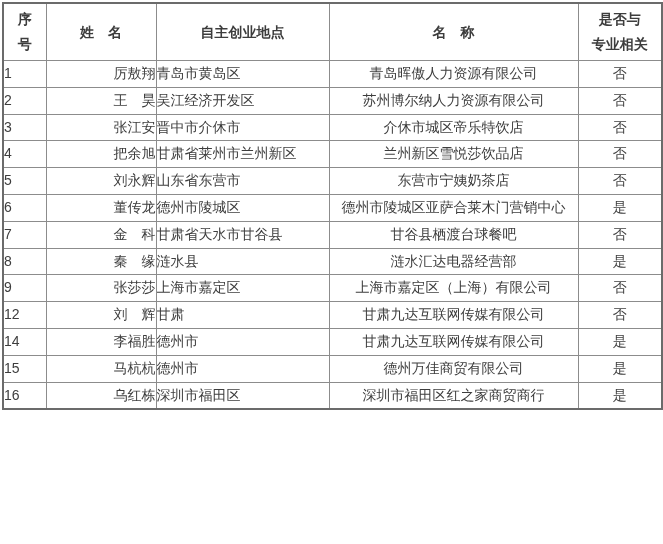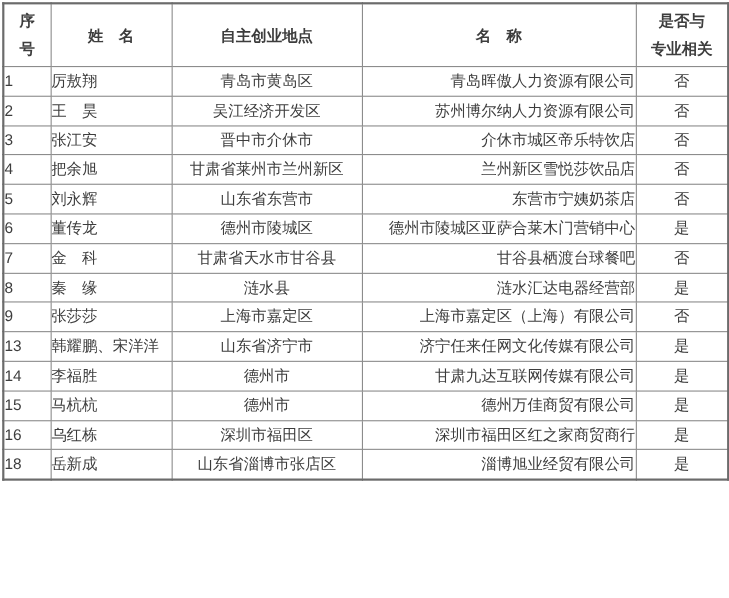--- a/index.html
+++ b/index.html
@@ -39,23 +39,23 @@
     white-space: nowrap;
   }
   
   col.w0 { width: 43px; }
   col.w1 { width: 110px; }
   col.w2 { width: 173px; }
   col.w3 { width: 249px; }
   col.w4 { width: 84px; }
   
   td.c0 { text-align: left; padding-left: 8px; }
-  td.c1 { text-align: left; }
-  td.c2 { text-align: center; padding-left: 8px; margin-top: 28px; }
-  td.c3 { text-align: right; padding-left: 10px; }
+  td.c1 { text-align: right; }
+  td.c2 { text-align: left; padding-left: 8px; margin-top: 28px; }
+  td.c3 { text-align: center; padding-left: 10px; }
   td.c4 { text-align: center; }
 </style>
 </head>
 <body>
 
 <div class="page">
   <table class="roster">
     <colgroup>
       <col class="w0">
         <col class="w1">
@@ -132,25 +132,25 @@
           <td class="c4">是</td>
         </tr>
         <tr>
           <td class="c0">9</td>
           <td class="c1">张莎莎</td>
           <td class="c2">上海市嘉定区</td>
           <td class="c3">上海市嘉定区（上海）有限公司</td>
           <td class="c4">否</td>
         </tr>
         <tr>
-          <td class="c0">13</td>
-          <td class="c1">韩耀鹏、宋洋洋</td>
-          <td class="c2">山东省济宁市</td>
-          <td class="c3">济宁任来任网文化传媒有限公司</td>
-          <td class="c4">是</td>
+          <td class="c0">12</td>
+          <td class="c1">刘　辉</td>
+          <td class="c2">甘肃</td>
+          <td class="c3">甘肃九达互联网传媒有限公司</td>
+          <td class="c4">否</td>
         </tr>
         <tr>
           <td class="c0">14</td>
           <td class="c1">李福胜</td>
           <td class="c2">德州市</td>
           <td class="c3">甘肃九达互联网传媒有限公司</td>
           <td class="c4">是</td>
         </tr>
         <tr>
           <td class="c0">15</td>
@@ -159,22 +159,15 @@
           <td class="c3">德州万佳商贸有限公司</td>
           <td class="c4">是</td>
         </tr>
         <tr>
           <td class="c0">16</td>
           <td class="c1">乌红栋</td>
           <td class="c2">深圳市福田区</td>
           <td class="c3">深圳市福田区红之家商贸商行</td>
           <td class="c4">是</td>
         </tr>
-        <tr>
-          <td class="c0">18</td>
-          <td class="c1">岳新成</td>
-          <td class="c2">山东省淄博市张店区</td>
-          <td class="c3">淄博旭业经贸有限公司</td>
-          <td class="c4">是</td>
-        </tr>
       </tbody>
   </table>
 </div>
 
 </body></html>

